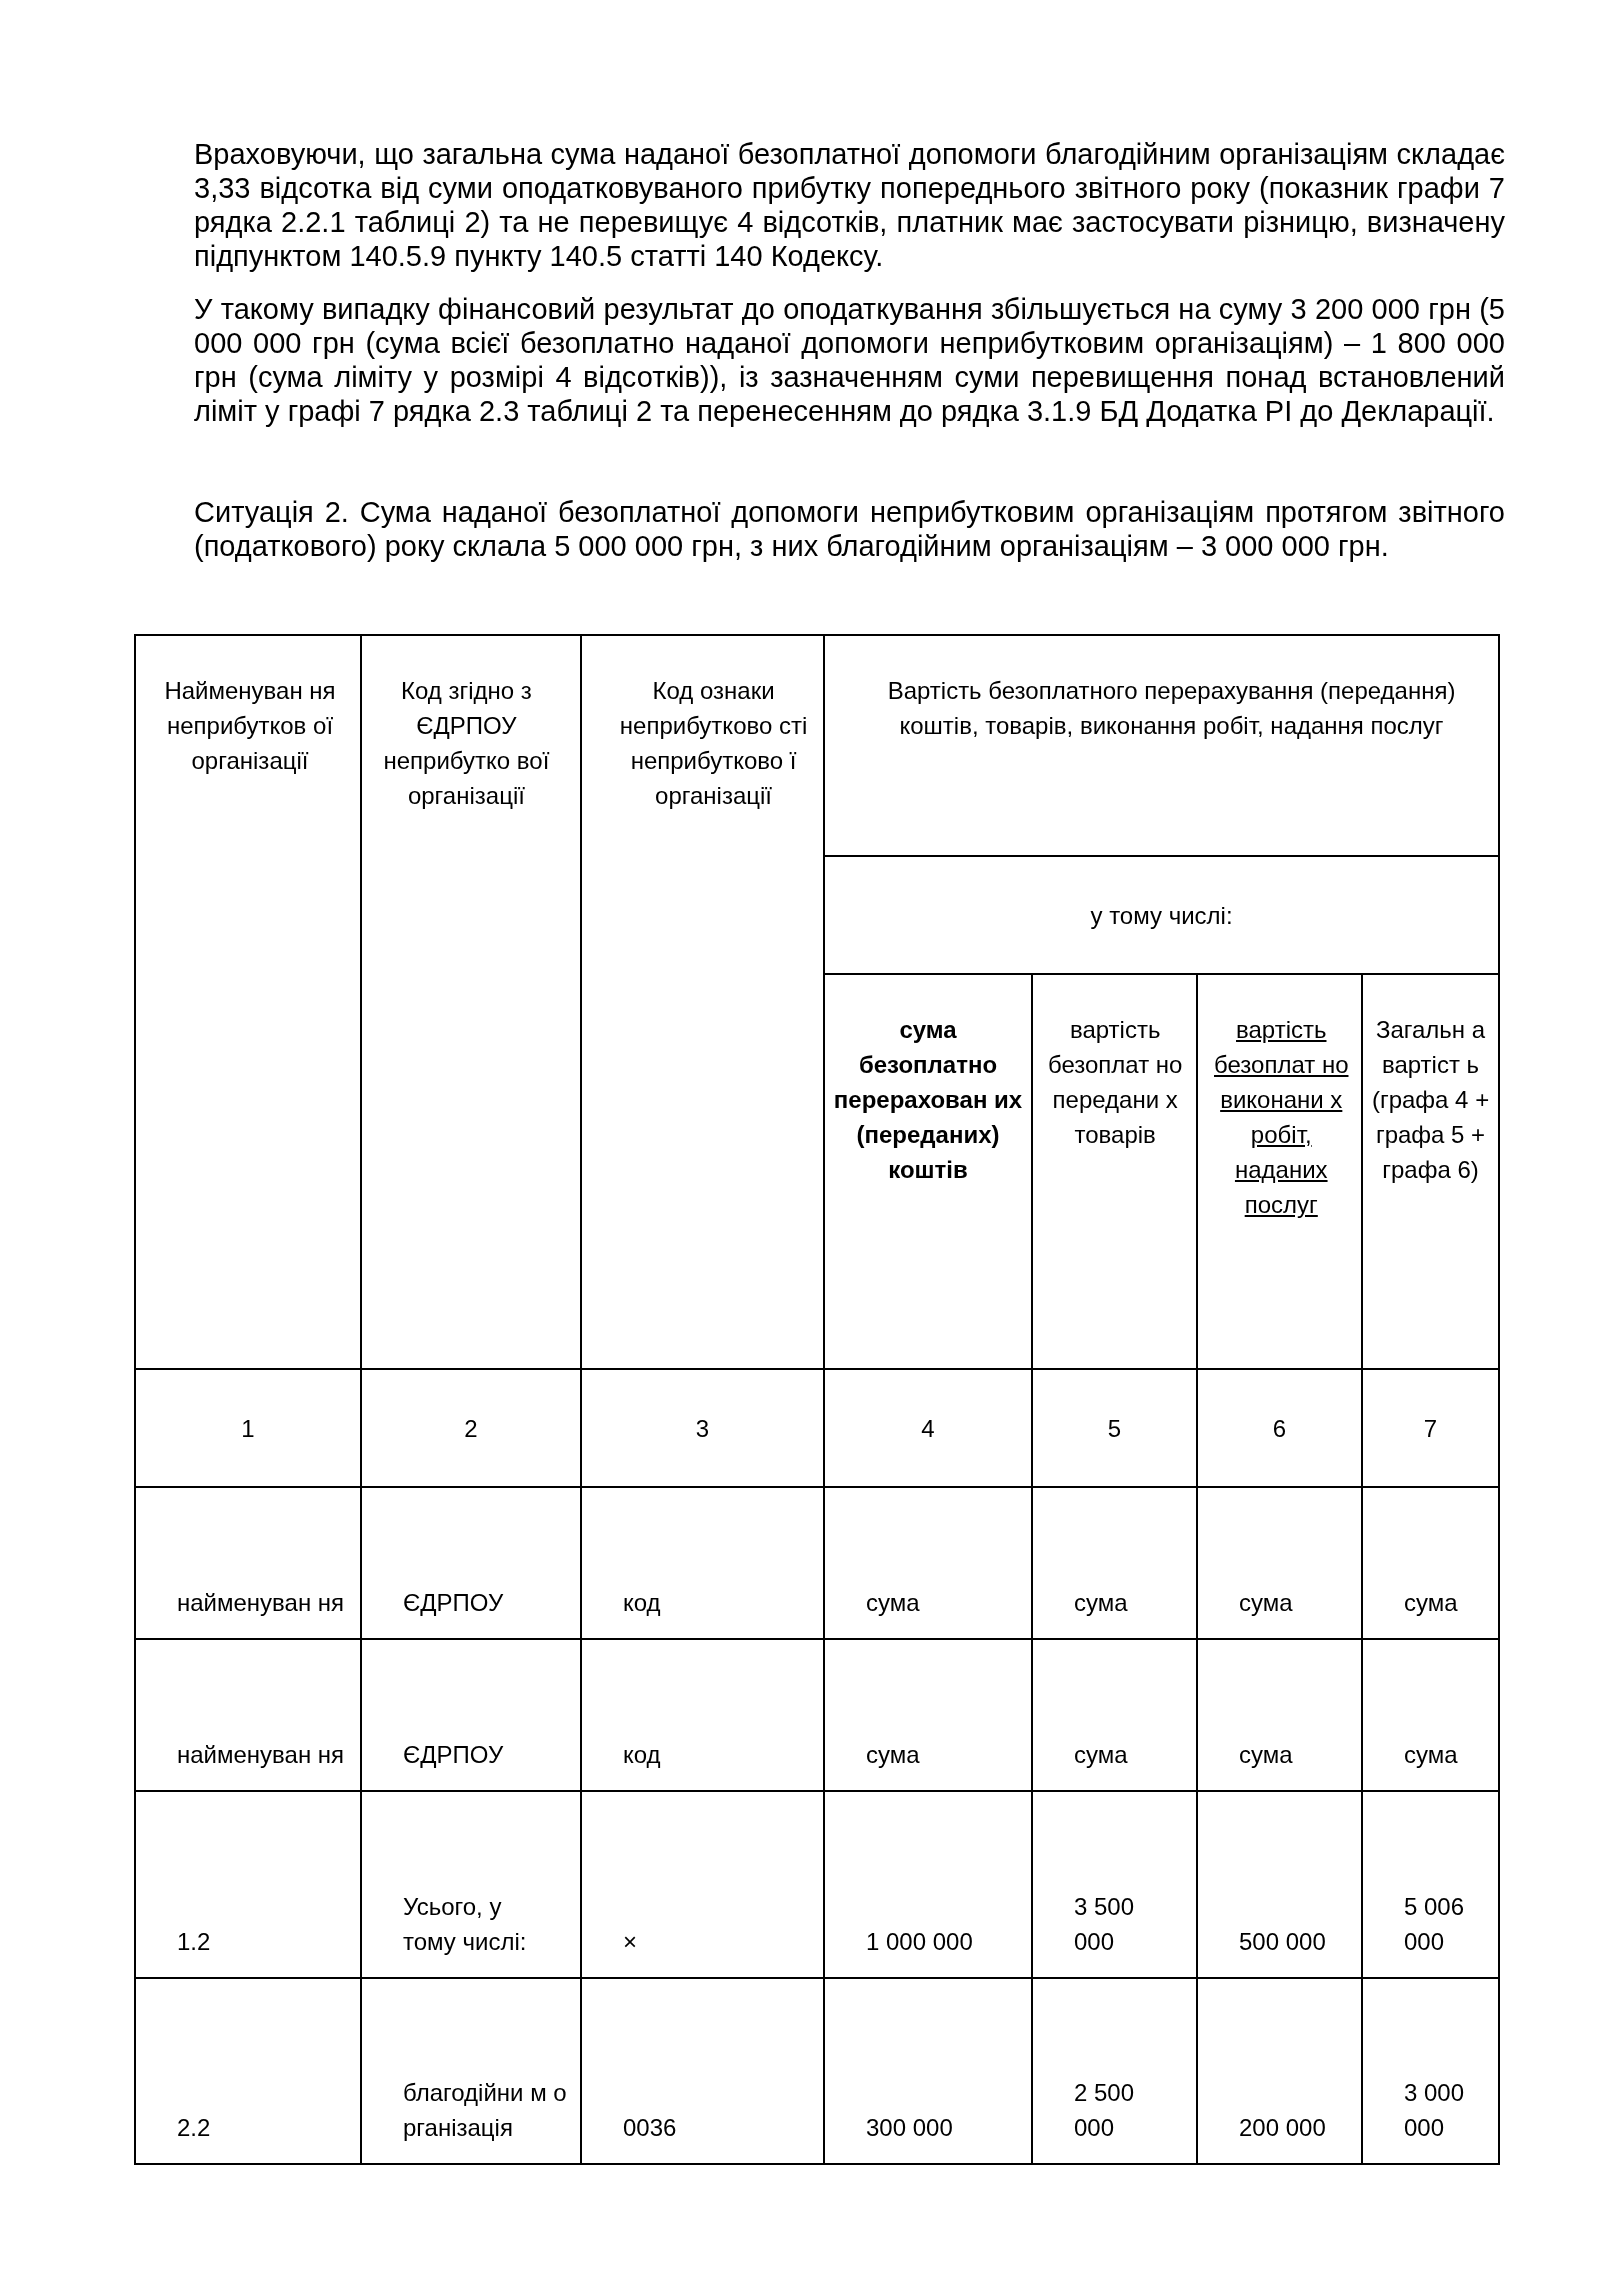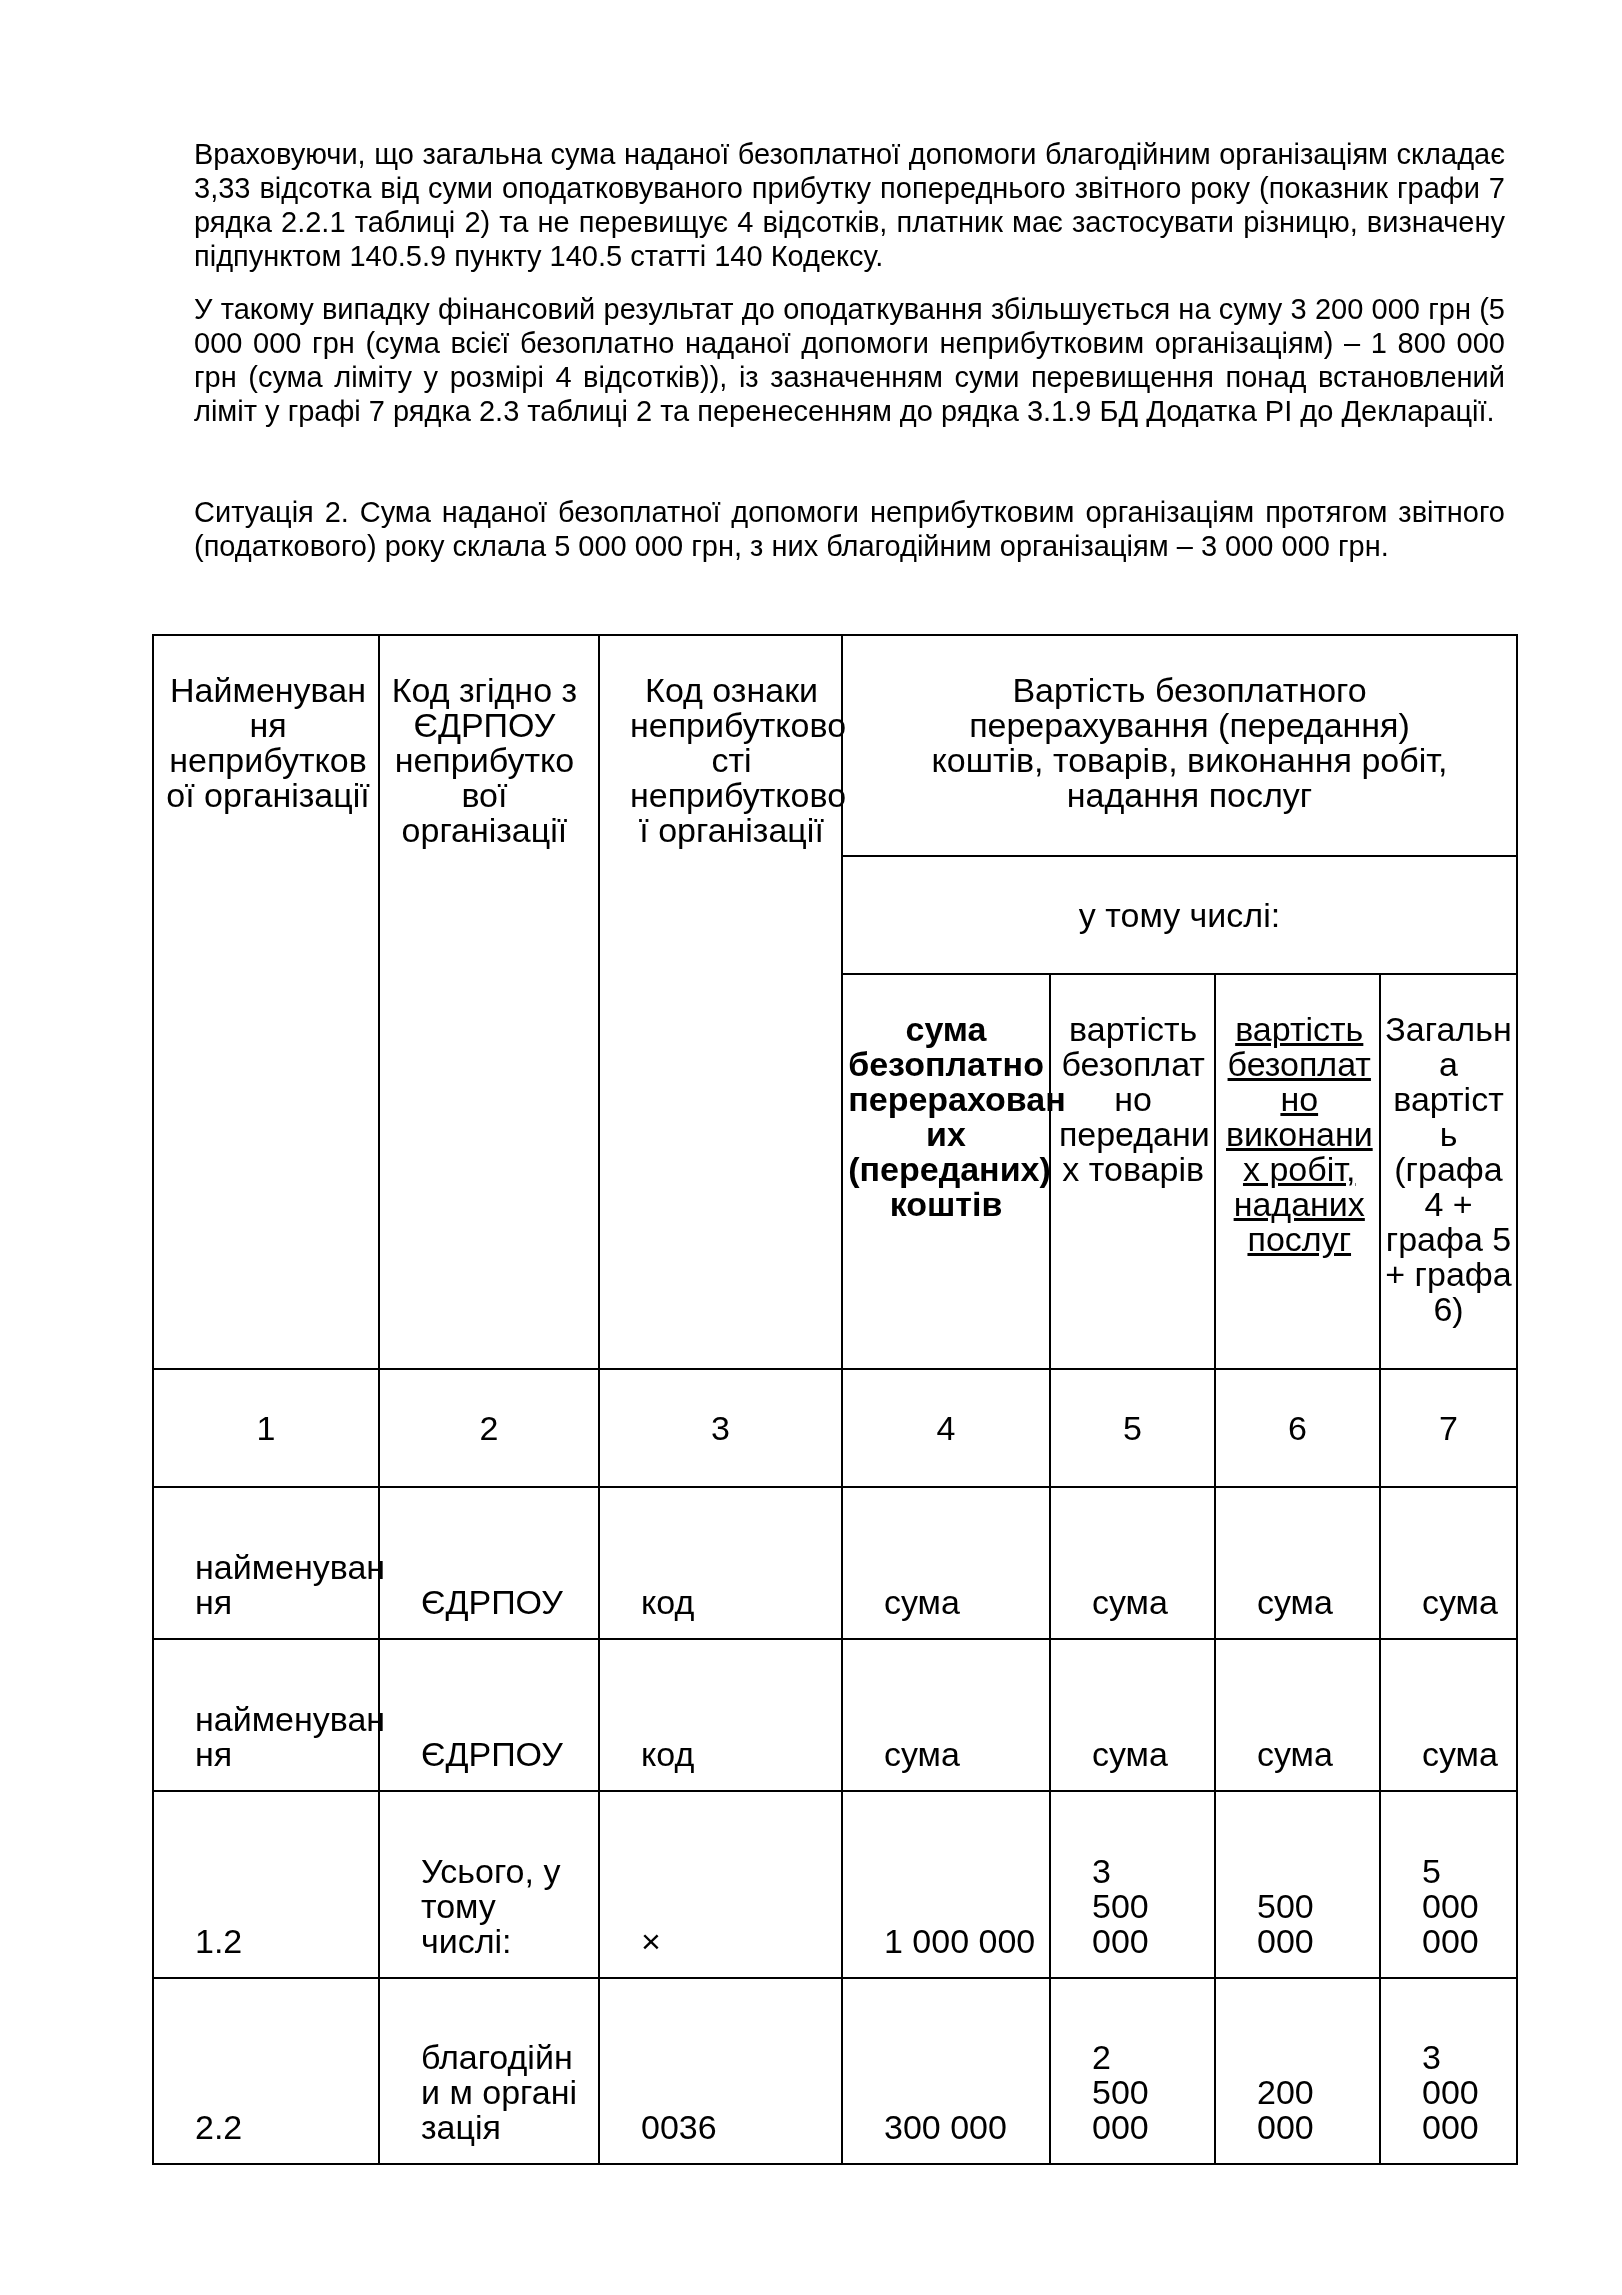--- a/index.html
+++ b/index.html
@@ -1,22 +1,22 @@
 <!DOCTYPE html>
 <html style="font-size:10.5px"><head>
 <meta charset="utf-8">
 <style>
   html, body { margin:0; padding:0; background:#ffffff; }
   body { width:1623px; height:2295px; position:relative; overflow:hidden;
          font-family:"Liberation Sans", sans-serif; color:#000; }
   .para { position:absolute; left:194px; width:1311px; font-size:29px; line-height:34px;
           text-align:justify; text-align-last:left; }
   .bold { font-weight:normal; }
-  table.grid { position:absolute; left:152px; top:634px; border-collapse:collapse; table-layout:fixed;
-               width:1364px; font-size:34px; line-height:35px; }
+  table.grid { position:absolute; left:134px; top:634px; border-collapse:collapse; table-layout:fixed;
+               width:1364px; font-size:24px; line-height:35px; }
   table.grid td { border:2px solid #000; padding:0; vertical-align:middle; }
   .c { text-align:center; }
   .hdr-top td.c { vertical-align:top; padding-top:37px; }
   .cell-left { text-align:left; padding-left:41px !important; }
   .cell-bottom { vertical-align:bottom !important; padding-bottom:18.3px !important; }
 </style>
 </head>
 <body>
 
 <div class="para" style="top:137px;">Враховуючи, що загальна сума наданої безоплатної допомоги благодійним організаціям складає 3,33 відсотка від суми оподатковуваного прибутку попереднього звітного року (показник графи 7 рядка 2.2.1 таблиці 2) та не перевищує 4 відсотків, платник має застосувати різницю, визначену підпунктом 140.5.9 пункту 140.5 статті 140 Кодексу.</div>
@@ -81,21 +81,21 @@
     <td class="cell-left cell-bottom">сума</td>
     <td class="cell-left cell-bottom">сума</td>
   </tr>
   <tr style="height:187px;">
     <td class="cell-left cell-bottom bold">1.2</td>
     <td class="cell-left cell-bottom bold" style="padding-right:26px;">Усього, у тому числі:</td>
     <td class="cell-left cell-bottom">×</td>
     <td class="cell-left cell-bottom">1 000 000</td>
     <td class="cell-left cell-bottom" style="padding-right:39px;border-radius:7px;">3 500 000</td>
     <td class="cell-left cell-bottom">500 000</td>
-    <td class="cell-left cell-bottom" style="padding-right:13px;">5 000 000</td>
+    <td class="cell-left cell-bottom" style="padding-right:13px;">5 006 000</td>
   </tr>
   <tr style="height:186px;">
     <td class="cell-left cell-bottom">2.2</td>
     <td class="cell-left cell-bottom" style="padding-right:13px;word-break:break-all;">благодійни м організація</td>
     <td class="cell-left cell-bottom">0036</td>
     <td class="cell-left cell-bottom">300 000</td>
     <td class="cell-left cell-bottom" style="padding-right:39px;">2 500 000</td>
     <td class="cell-left cell-bottom">200 000</td>
     <td class="cell-left cell-bottom" style="padding-right:13px;">3 000 000</td>
   </tr>

